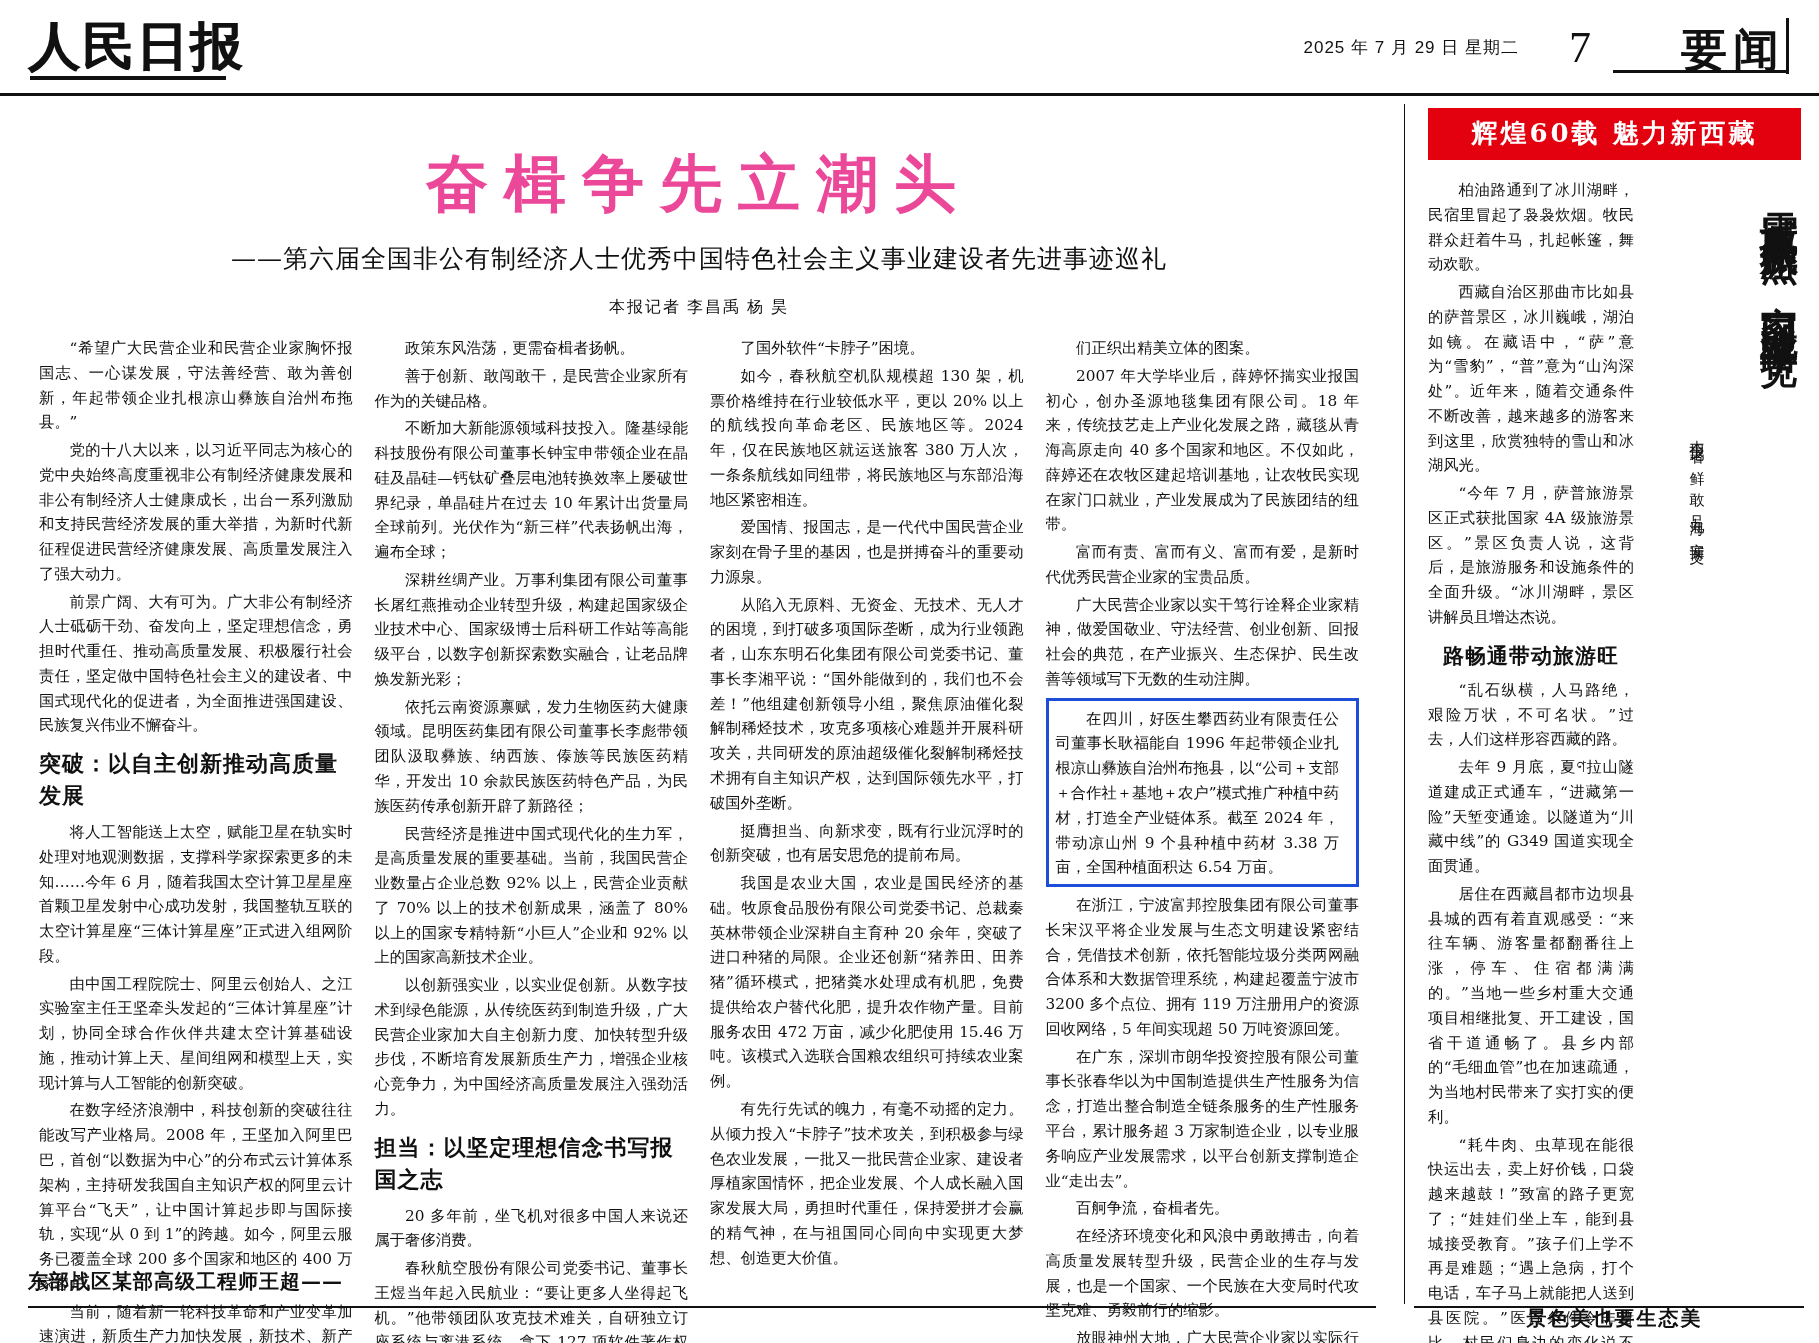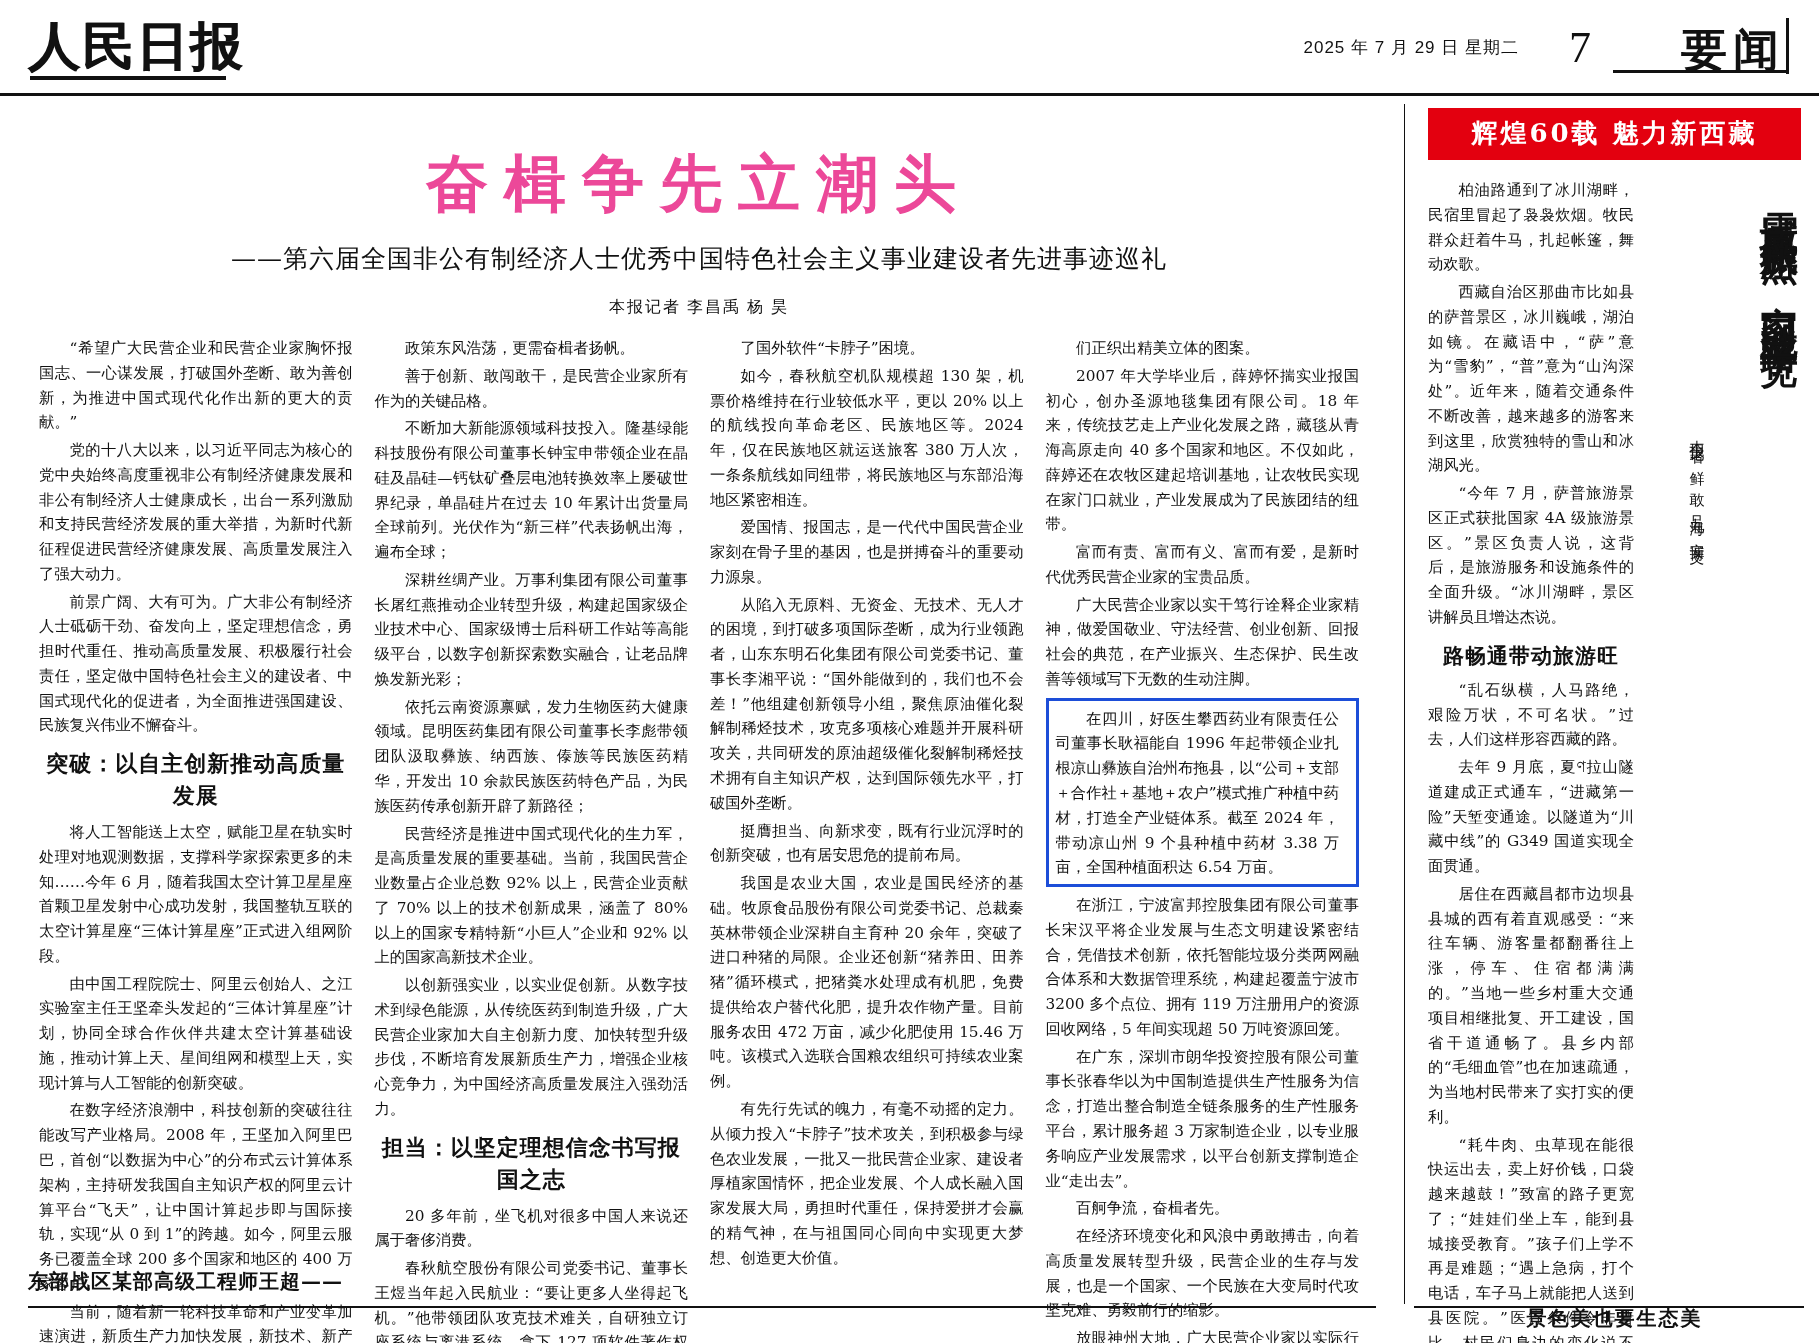--- a/index.html
+++ b/index.html
@@ -168,21 +168,20 @@
     text-indent: 2em;
     font-family: "DejaVu Serif", serif;
   }
   .sec-title {
     font-family: "DejaVu Serif", serif;
     font-weight: bold;
     font-size: 22px;
     line-height: 1.45;
     margin: 10px 0 8px 0;
     letter-spacing: 1px;
-    text-align: center;
   }
 
   
   .highlight {
     border: 3px solid #1d4ed8;
     padding: 6px 17px 4px 7px;
     margin: 6px 0 6px 0;
   }
   .highlight p { margin-bottom: 0; }
 
@@ -304,21 +303,21 @@
   <div class="body-wrap">
 
     <div class="left-zone">
       <div class="headline">奋楫争先立潮头</div>
       <div class="subhead">——第六届全国非公有制经济人士优秀中国特色社会主义事业建设者先进事迹巡礼</div>
       <div class="byline">本报记者  李昌禹  杨  昊</div>
 
       <div class="cols">
 
         <div class="col">
-          <p>“希望广大民营企业和民营企业家胸怀报国志、一心谋发展，打破国外垄断、敢为善创新，为推进中国式现代化作出新的更大的贡献。”</p>
+          <p>“希望广大民营企业和民营企业家胸怀报国志、一心谋发展，守法善经营、敢为善创新，年起带领企业扎根凉山彝族自治州布拖县。”</p>
           <p>党的十八大以来，以习近平同志为核心的党中央始终高度重视非公有制经济健康发展和非公有制经济人士健康成长，出台一系列激励和支持民营经济发展的重大举措，为新时代新征程促进民营经济健康发展、高质量发展注入了强大动力。</p>
           <p>前景广阔、大有可为。广大非公有制经济人士砥砺干劲、奋发向上，坚定理想信念，勇担时代重任、推动高质量发展、积极履行社会责任，坚定做中国特色社会主义的建设者、中国式现代化的促进者，为全面推进强国建设、民族复兴伟业不懈奋斗。</p>
           <div class="sec-title">突破：以自主创新推动高质量发展</div>
           <p>将人工智能送上太空，赋能卫星在轨实时处理对地观测数据，支撑科学家探索更多的未知……今年 6 月，随着我国太空计算卫星星座首颗卫星发射中心成功发射，我国整轨互联的太空计算星座“三体计算星座”正式进入组网阶段。</p>
           <p>由中国工程院院士、阿里云创始人、之江实验室主任王坚牵头发起的“三体计算星座”计划，协同全球合作伙伴共建太空计算基础设施，推动计算上天、星间组网和模型上天，实现计算与人工智能的创新突破。</p>
           <p>在数字经济浪潮中，科技创新的突破往往能改写产业格局。2008 年，王坚加入阿里巴巴，首创“以数据为中心”的分布式云计算体系架构，主持研发我国自主知识产权的阿里云计算平台“飞天”，让中国计算起步即与国际接轨，实现“从 0 到 1”的跨越。如今，阿里云服务已覆盖全球 200 多个国家和地区的 400 万家客户。</p>
           <p>当前，随着新一轮科技革命和产业变革加速演进，新质生产力加快发展，新技术、新产业、新业态不断涌现，为民营企业家“大有可为”提供了千载难逢的时代机遇。</p>
         </div>
 
         <div class="col">

